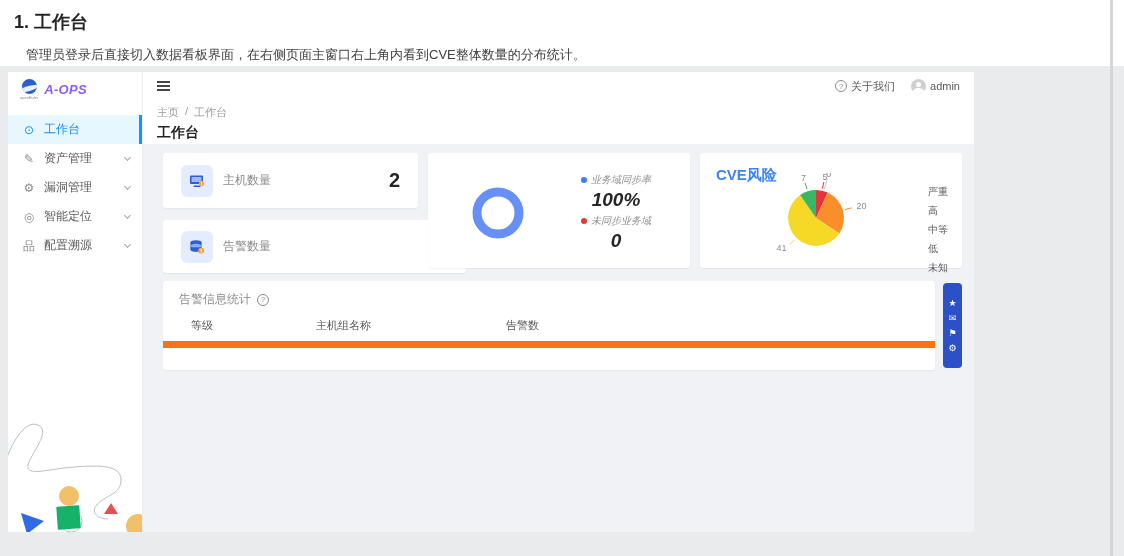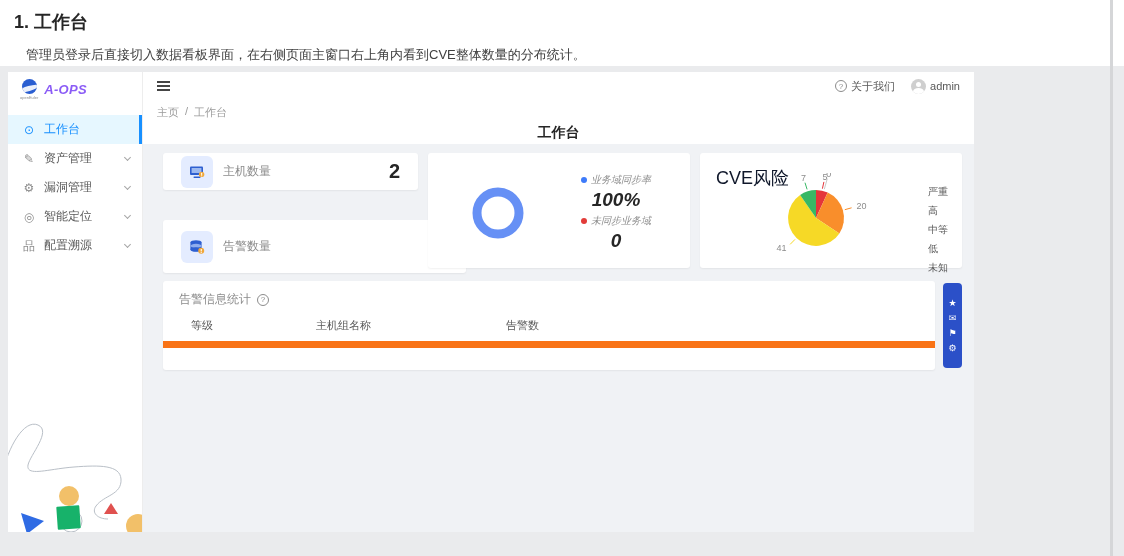--- a/index.html
+++ b/index.html
@@ -40,42 +40,42 @@
   .hdr { height:28px; background:#fff; display:flex; align-items:center; padding:0 14px; }
   .fold { display:inline-flex; flex-direction:column; gap:2.5px; cursor:pointer; }
   .fold i { display:block; width:13px; height:1.5px; background:#454545; }
   .hdr-right { margin-left:auto; display:flex; align-items:center; gap:16px; font-size:11px; color:#595959; }
   .help, .user { display:inline-flex; align-items:center; gap:4px; cursor:pointer; }
   .qicon { width:12px; height:12px; border:1px solid #8c8c8c; border-radius:50%; display:inline-flex; align-items:center; justify-content:center; font-size:8px; color:#8c8c8c; flex:0 0 auto; }
   .avatar { width:15px; height:15px; border-radius:50%; background:#cfcfcf; position:relative; overflow:hidden; }
   .avatar::before { content:""; position:absolute; top:3px; left:5px; width:5px; height:5px; border-radius:50%; background:#fff; }
   .avatar::after { content:""; position:absolute; top:9px; left:2px; width:11px; height:7px; border-radius:50% 50% 0 0; background:#fff; }
 
-  .bc-zone { background:#fff; padding:5px 14px 8px;text-align:center; }
+  .bc-zone { background:#fff; padding:5px 14px 8px; }
   .bc { font-size:11px; color:#9b9b9b; display:flex; gap:6px; }
   .pg-title { font-size:14px; font-weight:bold; color:#262626; margin-top:4px; }
 
   .content { position:absolute; left:0; top:72px; right:0; bottom:0; background:#f0f2f5; }
   .card { position:absolute; background:#fff; border-radius:3px; box-shadow:0 1px 2px rgba(0,0,0,.06); }
 
   
   .stat { display:flex; align-items:center; padding:0 18px; }
   .stat-ic { width:32px; height:32px; border-radius:6px; background:#e4ecff; display:flex; align-items:center; justify-content:center; flex:0 0 auto; }
   .stat-label { font-size:12px; color:#8c8c8c; margin-left:10px; }
   .stat-value { margin-left:auto; font-size:20px; font-weight:bold; color:#262626; }
 
   
   .donut { position:absolute; left:42px; top:32px; }
   .sync-metrics { position:absolute; left:128px; top:20px; width:120px; text-align:center; }
   .sync-row { font-size:10px; color:#8c8c8c; display:flex; align-items:center; justify-content:center; gap:4px; }
   .dot { width:6px; height:6px; border-radius:50%; flex:0 0 auto; }
   .sync-val { font-size:19px; font-weight:bold; color:#262626; margin:2px 0 3px; }
 
   
-  .cve-title { position:absolute; left:16px; top:13px; font-size:18px; font-weight:normal; color:#0f172a; }
+  .cve-title { position:absolute; left:16px; top:13px; font-size:15px; font-weight:bold; color:#3b82f6; }
   #cve-pie { position:absolute; left:8px; top:20px; }
   .legend { position:absolute; right:14px; top:32px; display:flex; flex-direction:column; gap:5px; }
   .lg-row { display:flex; align-items:center; gap:5px; font-size:10px; color:#595959; }
 
   
   .tbl-title { padding:10px 16px 7px; font-size:12px; color:#8c8c8c; display:flex; align-items:center; gap:6px; }
   .tbl-head { display:flex; padding:3px 16px 8px 28px; font-size:11px; color:#595959; border-bottom:7px solid #f97316; }
   .tbl-col1 { width:125px; }
   .tbl-col2 { width:190px; }
   .tbl-col3 { flex:1; }
@@ -173,21 +173,21 @@
       <div class="bc">
         <span>主页</span>
         <span>/</span>
         <span>工作台</span>
       </div>
       <div class="pg-title">工作台</div>
     </div>
 
     <div class="content">
 
-      <div class="card stat" style="left:20px;top:9px;width:255px;height:37px;">
+      <div class="card stat" style="left:20px;top:9px;width:255px;height:55px;">
         <span class="stat-ic">
           <svg width="18" height="18" viewBox="0 0 18 18">
             <rect x="2" y="3.5" width="13" height="8.5" rx="1" fill="#2e5fd0"></rect>
             <rect x="3.6" y="5" width="9.8" height="5" fill="#9db9f0"></rect>
             <rect x="5.5" y="13.6" width="7" height="1.3" rx=".6" fill="#2e5fd0"></rect>
             <circle cx="13.6" cy="11.4" r="2.7" fill="#f0a73a"></circle>
             <rect x="13.1" y="9.8" width="1.1" height="2.1" fill="#fff"></rect>
             <rect x="13.1" y="12.3" width="1.1" height="1" fill="#fff"></rect>
           </svg>
         </span>

